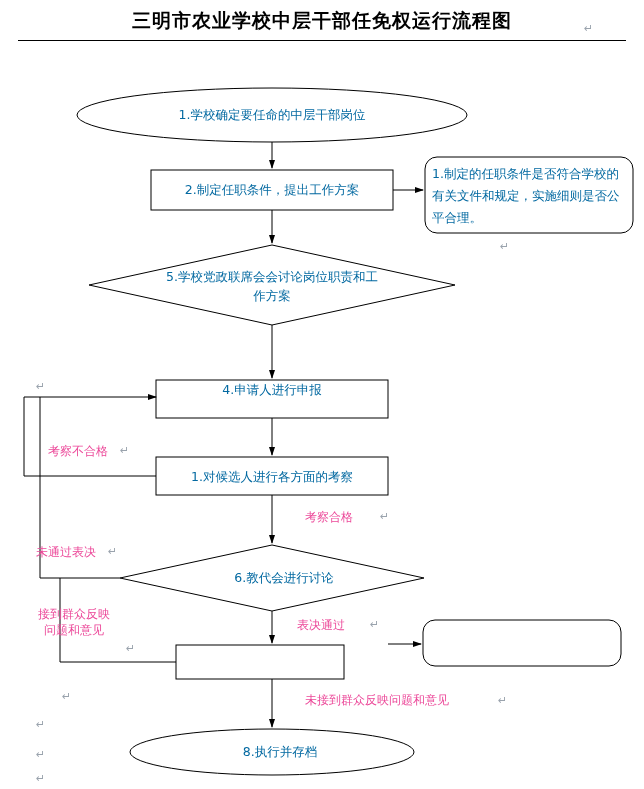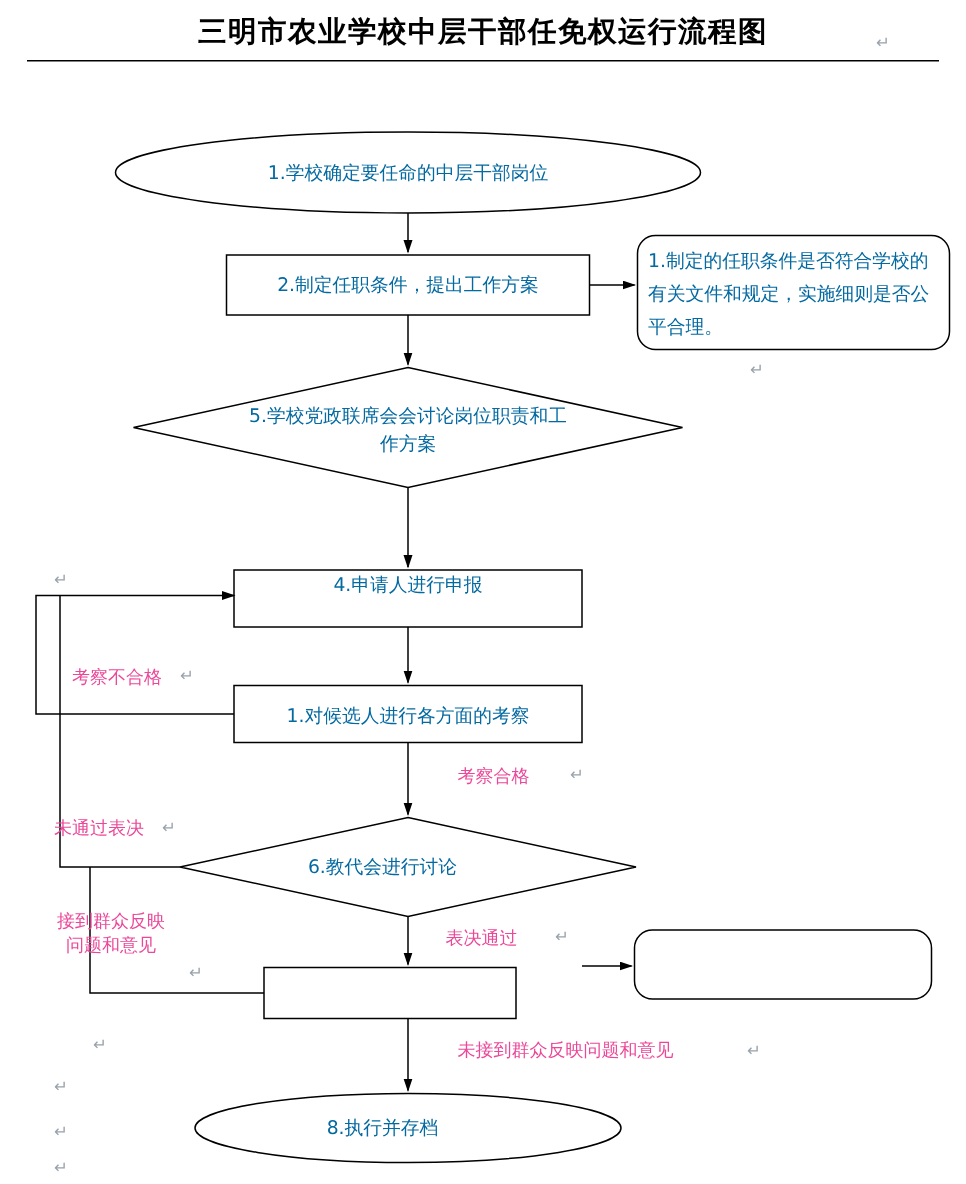--- a/index.html
+++ b/index.html
@@ -135,25 +135,25 @@
   <div class="node-text" style="left:155px; top:181px; width:234px;">2.制定任职条件，提出工作方案</div>
 
   <div class="node-text" style="left:432px; top:163px; width:194px; text-align:left; line-height:22px;">1.制定的任职条件是否符合学校的有关文件和规定，实施细则是否公平合理。</div>
 
   <div class="node-text" style="left:162px; top:267px; width:220px; line-height:19px;">5.学校党政联席会会讨论岗位职责和工作方案</div>
 
   <div class="node-text" style="left:160px; top:381px; width:224px;">4.申请人进行申报</div>
 
   <div class="node-text" style="left:160px; top:468px; width:224px;">1.对候选人进行各方面的考察</div>
 
-  <div class="node-text" style="left:155px; top:569px; width:200px;">6.教代会进行讨论</div>
+  <div class="node-text" style="left:184px; top:569px; width:200px;">6.教代会进行讨论</div>
 
 
 
-  <div class="node-text" style="left:175px; top:743px; width:160px;">8.执行并存档</div>
+  <div class="node-text" style="left:200px; top:743px; width:160px;">8.执行并存档</div>
 
   <div class="edge-label" style="left:48px; top:443px;">考察不合格</div>
 
   <div class="edge-label" style="left:305px; top:509px;">考察合格</div>
 
   <div class="edge-label" style="left:36px; top:544px;">未通过表决</div>
 
   <div class="edge-label" style="left:297px; top:617px;">表决通过</div>
 
   <div class="edge-label" style="left:38px; top:606px; text-align:center;">接到群众反映

